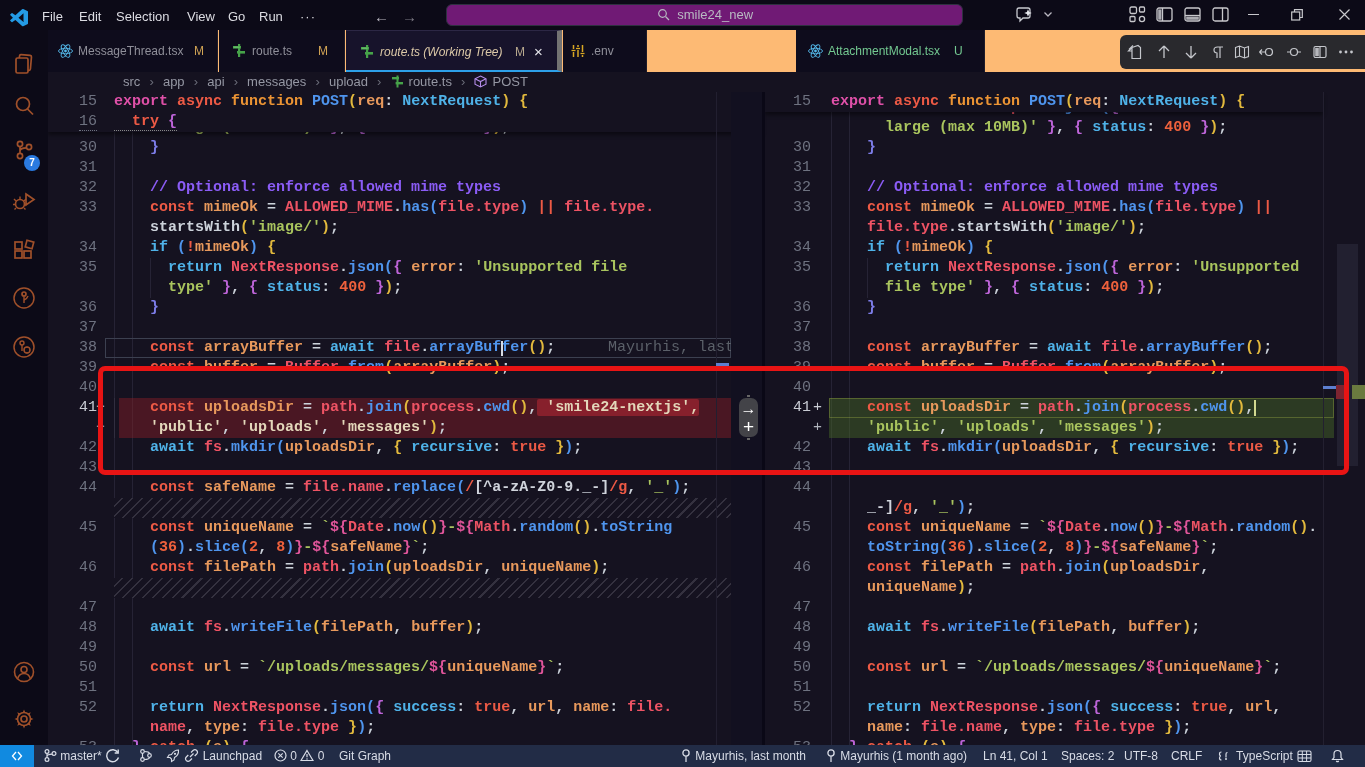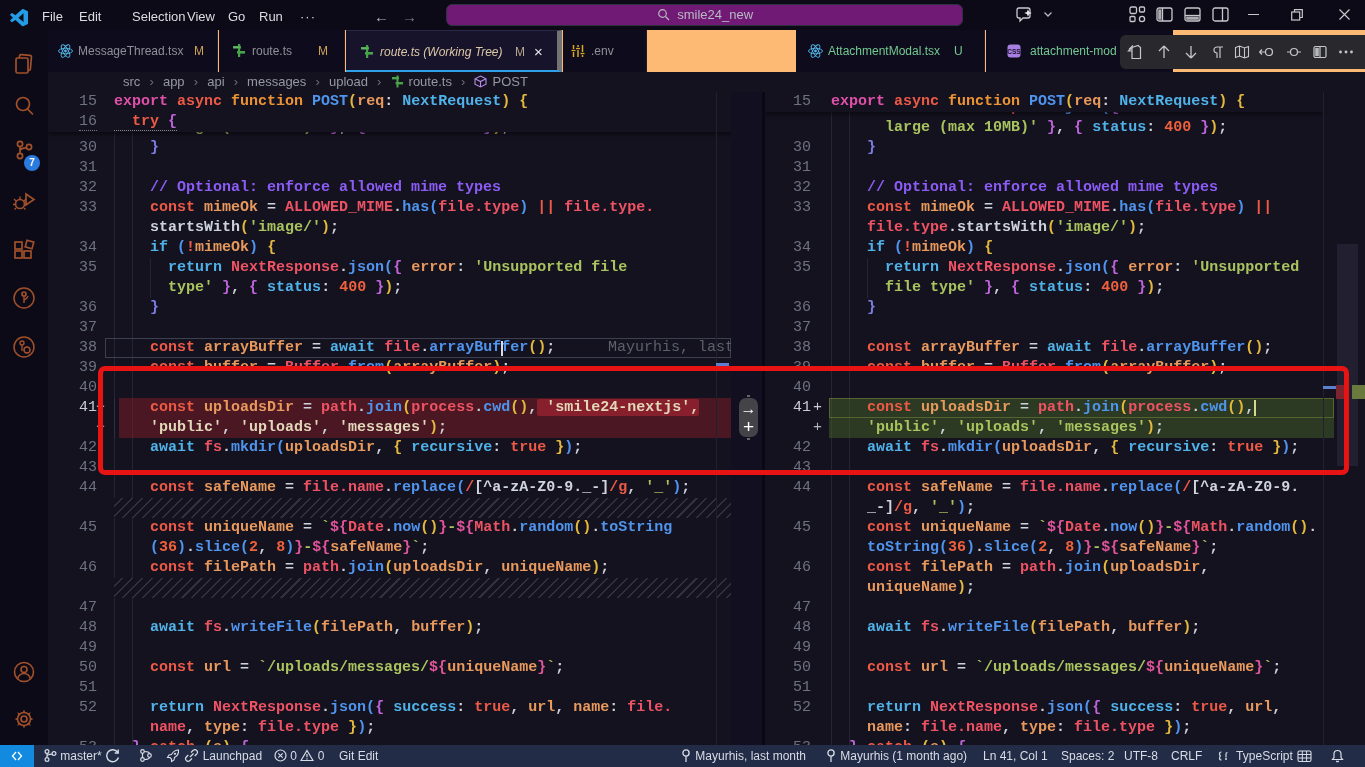--- a/index.html
+++ b/index.html
@@ -118,21 +118,20 @@
 <div class="crow" style="top:126px"><span class="w">    </span><span class="bi">file.type</span><span class="w">.</span><span class="w">startsWith</span><span class="y">(</span><span class="s">'image/'</span><span class="y">)</span><span class="w">;</span></div>
 <div class="crow" style="top:146px"><span class="w">    </span><span class="cy">if</span><span class="w"> </span><span class="m">(</span><span class="k">!</span><span class="id">mimeOk</span><span class="m">)</span><span class="w"> </span><span class="y">{</span></div>
 <div class="crow" style="top:166px"><span class="w">      </span><span class="cy">return</span><span class="w"> </span><span class="bi">NextResponse</span><span class="w">.</span><span class="m">json</span><span class="m">(</span><span class="pu">{</span><span class="w"> </span><span class="id">error</span><span class="w">: </span><span class="s">'Unsupported</span></div>
 <div class="crow" style="top:186px"><span class="w">      </span><span class="s">file type'</span><span class="w"> </span><span class="pu">}</span><span class="w">, </span><span class="pu">{</span><span class="w"> </span><span class="cy">status</span><span class="w">: </span><span class="n">400</span><span class="w"> </span><span class="pu">}</span><span class="y">)</span><span class="w">;</span></div>
 <div class="crow" style="top:206px"><span class="w">    </span><span class="bl">}</span></div>
 <div class="crow" style="top:246px"><span class="w">    </span><span class="k">const</span><span class="w"> </span><span class="id">arrayBuffer</span><span class="w"> = </span><span class="cy">await</span><span class="w"> </span><span class="bi">file</span><span class="w">.</span><span class="m">arrayBuffer</span><span class="y">()</span><span class="w">;</span></div>
 <div class="crow" style="top:266px"><span class="w">    </span><span class="k">const</span><span class="w"> </span><span class="id">buffer</span><span class="w"> = </span><span class="bi">Buffer</span><span class="w">.</span><span class="m">from</span><span class="y">(</span><span class="id">arrayBuffer</span><span class="y">)</span><span class="w">;</span></div>
 <div class="crow" style="top:306px"><span class="w">    </span><span class="k">const</span><span class="w"> </span><span class="id">uploadsDir</span><span class="w"> = </span><span class="bi">path</span><span class="w">.</span><span class="m">join</span><span class="y">(</span><span class="bi">process</span><span class="w">.</span><span class="m">cwd</span><span class="y">()</span><span class="w">,</span></div>
 <div class="crow" style="top:326px"><span class="w">    </span><span class="s">'public'</span><span class="w">, </span><span class="s">'uploads'</span><span class="w">, </span><span class="s">'messages'</span><span class="y">)</span><span class="w">;</span></div>
 <div class="crow" style="top:346px"><span class="w">    </span><span class="cy">await</span><span class="w"> </span><span class="bi">fs</span><span class="w">.</span><span class="m">mkdir</span><span class="m">(</span><span class="id">uploadsDir</span><span class="w">, </span><span class="y">{</span><span class="w"> </span><span class="cy">recursive</span><span class="w">: </span><span class="k">true</span><span class="w"> </span><span class="y">}</span><span class="m">)</span><span class="w">;</span></div>
-<div class="crow" style="top:386px"><span class="w">    </span><span class="k">const</span><span class="w"> </span><span class="id">safeName</span><span class="w"> = </span><span class="bi">file.name</span><span class="w">.</span><span class="m">replace</span><span class="m">(</span><span class="k">/</span><span class="rx">[^a-zA-Z0-9.</span></div>
 <div class="crow" style="top:406px"><span class="w">    </span><span class="rx">_-]</span><span class="k">/g</span><span class="w">, </span><span class="s">'_'</span><span class="m">)</span><span class="w">;</span></div>
 <div class="crow" style="top:426px"><span class="w">    </span><span class="k">const</span><span class="w"> </span><span class="id">uniqueName</span><span class="w"> = </span><span class="s">`</span><span class="t">${</span><span class="bi">Date</span><span class="w">.</span><span class="m">now</span><span class="y">()</span><span class="t">}</span><span class="s">-</span><span class="t">${</span><span class="bi">Math</span><span class="w">.</span><span class="m">random</span><span class="y">()</span><span class="w">.</span></div>
 <div class="crow" style="top:446px"><span class="w">    </span><span class="m">toString</span><span class="m">(</span><span class="n">36</span><span class="m">)</span><span class="w">.</span><span class="m">slice</span><span class="m">(</span><span class="n">2</span><span class="w">, </span><span class="n">8</span><span class="m">)</span><span class="t">}</span><span class="s">-</span><span class="t">${</span><span class="id">safeName</span><span class="t">}</span><span class="s">`</span><span class="w">;</span></div>
 <div class="crow" style="top:466px"><span class="w">    </span><span class="k">const</span><span class="w"> </span><span class="id">filePath</span><span class="w"> = </span><span class="bi">path</span><span class="w">.</span><span class="m">join</span><span class="y">(</span><span class="id">uploadsDir</span><span class="w">,</span></div>
 <div class="crow" style="top:486px"><span class="w">    </span><span class="id">uniqueName</span><span class="y">)</span><span class="w">;</span></div>
 <div class="crow" style="top:526px"><span class="w">    </span><span class="cy">await</span><span class="w"> </span><span class="bi">fs</span><span class="w">.</span><span class="m">writeFile</span><span class="y">(</span><span class="id">filePath</span><span class="w">, </span><span class="id">buffer</span><span class="y">)</span><span class="w">;</span></div>
 <div class="crow" style="top:566px"><span class="w">    </span><span class="k">const</span><span class="w"> </span><span class="id">url</span><span class="w"> = </span><span class="s">`/uploads/messages/</span><span class="t">${</span><span class="id">uniqueName</span><span class="t">}</span><span class="s">`</span><span class="w">;</span></div>
 <div class="crow" style="top:606px"><span class="w">    </span><span class="cy">return</span><span class="w"> </span><span class="bi">NextResponse</span><span class="w">.</span><span class="m">json</span><span class="m">(</span><span class="pu">{</span><span class="w"> </span><span class="cy">success</span><span class="w">: </span><span class="k">true</span><span class="w">, </span><span class="id">url</span><span class="w">,</span></div>
 <div class="crow" style="top:626px"><span class="w">    </span><span class="id">name</span><span class="w">: </span><span class="bi">file.name</span><span class="w">, </span><span class="id">type</span><span class="w">: </span><span class="bi">file.type</span><span class="w"> </span><span class="y">}</span><span class="m">)</span><span class="w">;</span></div>
 <div class="crow" style="top:646px"><span class="w">  </span><span class="pu">}</span><span class="w"> </span><span class="k">catch</span><span class="w"> </span><span class="y">(</span><span class="id">e</span><span class="y">)</span><span class="w"> </span><span class="pu">{</span></div>
@@ -210,21 +209,21 @@
 <div class="abs" style="left:0;top:0;width:1365px;height:30px;background:#0c0a17">
   <div class="icon" style="left:10px;top:9px">
         <svg width="18" height="18" viewBox="0 0 18 18" style="">
           <g transform="scale(0.18)">
             <path d="M96.5 10.6 73.4 0.5a6 6 0 0 0-6.4 1.3L29.9 35.4 13.8 23.2a4 4 0 0 0-5.1.2L2.3 29.2a4 4 0 0 0 0 5.9L16.2 48 2.3 60.9a4 4 0 0 0 0 5.9l6.4 5.8a4 4 0 0 0 5.1.2l16.1-12.2 37.1 33.6a6 6 0 0 0 6.4 1.3l23.1-10.1A6 6 0 0 0 100 79.8V16.2a6 6 0 0 0-3.5-5.6zM75 72.6 46.9 48 75 23.4z" fill="#249be5"></path>
           </g>
         </svg>
       </div>
   <div class="menuitem" style="left:42px">File</div>
   <div class="menuitem" style="left:79px">Edit</div>
-  <div class="menuitem" style="left:132px">Selection</div>
+  <div class="menuitem" style="left:116px">Selection</div>
   <div class="menuitem" style="left:187px">View</div>
   <div class="menuitem" style="left:228px">Go</div>
   <div class="menuitem" style="left:259px">Run</div>
   <div class="menuitem" style="left:300px;letter-spacing:1px">···</div>
   <div class="menuitem" style="left:374px;font-size:15px;color:#b9b7c0">←</div>
   <div class="menuitem" style="left:402px;font-size:15px;color:#7d7b85">→</div>
   <div class="abs" style="left:446px;top:4px;width:517px;height:22px;background:#701a75;border:1px solid #2e3140;border-radius:6px">
      <div style="position:absolute;left:210px;top:0;height:20px;color:#b8bac2;font-size:13px;line-height:20px"><svg width="13" height="13" viewBox="0 0 13 13" style="display:inline-block;vertical-align:-2px">
             <circle cx="5.5" cy="5.5" r="3.8" stroke="#b8bac2" stroke-width="1.2" fill="none"></circle>
             <path d="M8.5 8.5 L12 12" stroke="#b8bac2" stroke-width="1.2"></path>
@@ -353,29 +352,20 @@
             <circle cx="7.5" cy="7" r="1.4" fill="#53b7e8"></circle>
             <ellipse cx="7.5" cy="7" rx="7" ry="2.7" stroke="#53b7e8" stroke-width="0.9" fill="none"></ellipse>
             <ellipse cx="7.5" cy="7" rx="7" ry="2.7" stroke="#53b7e8" stroke-width="0.9" fill="none" transform="rotate(60 7.5 7)"></ellipse>
             <ellipse cx="7.5" cy="7" rx="7" ry="2.7" stroke="#53b7e8" stroke-width="0.9" fill="none" transform="rotate(120 7.5 7)"></ellipse>
           </svg>
         </div>
     <div class="tabtxt" style="left:32px;color:#73c991">AttachmentModal.tsx</div>
     <div class="tabtxt" style="left:158px;color:#73c991">U</div>
   </div>
 
-  <div class="abs" style="left:938px;top:0;width:187px;height:42px;background:#0e0c1c">
-    <div class="icon" style="left:21px;top:14px">
-          <svg width="14" height="14" viewBox="0 0 14 14" style="">
-            <rect x="0.5" y="0.5" width="13" height="13" rx="3" fill="#a77fe0"></rect>
-            <text x="7" y="10" font-family="Liberation Sans" font-size="6.5" font-weight="bold" fill="#1a1030" text-anchor="middle">CSS</text>
-          </svg>
-        </div>
-    <div class="tabtxt" style="left:44px;color:#73c991">attachment-mod</div>
-  </div>
 </div>
 
 <div class="abs" style="left:1120px;top:35px;width:245px;height:34px;background:#29292d;border-radius:6px 0 0 6px">
       <div class="abs" style="left:7px;top:9px">
         <svg width="16" height="16" viewBox="0 0 16 16" style="">
           <path d="M5 3.5 L11 1.5 L13.5 3.5 L13.5 14.5 L5 14.5 Z M5 3.5 L1.5 7 L5 7" stroke="#c5c7cc" fill="none" stroke-width="1.2"></path>
           <path d="M2 5.5 L6 1.5" stroke="#c5c7cc" stroke-width="1.2"></path>
         </svg>
       </div>
       <div class="abs" style="left:36px;top:9px">
@@ -536,21 +526,21 @@
           <path d="M8 10.5 L6 12.5 Q4 14.2 2.3 12.5 Q0.7 10.8 2.3 9 L4.3 7" stroke="#d8dce6" stroke-width="1.2" fill="none"></path>
         </svg> Launchpad</div>
       <div class="abs" style="left:274px;top:0;height:22px;line-height:22px;white-space:nowrap"><svg width="13" height="13" viewBox="0 0 13 13" style="display:inline-block;vertical-align:-2px">
           <circle cx="6.5" cy="6.5" r="5.5" stroke="#d8dce6" stroke-width="1.2" fill="none"></circle>
           <path d="M4.3 4.3 L8.7 8.7 M8.7 4.3 L4.3 8.7" stroke="#d8dce6" stroke-width="1.1"></path>
         </svg> 0 <svg width="14" height="13" viewBox="0 0 14 13" style="display:inline-block;vertical-align:-2px">
           <path d="M7 1.5 L13 11.5 L1 11.5 Z" stroke="#d8dce6" stroke-width="1.2" fill="none"></path>
           <line x1="7" y1="5" x2="7" y2="8.2" stroke="#d8dce6" stroke-width="1.2"></line>
           <circle cx="7" cy="9.9" r="0.75" fill="#d8dce6"></circle>
         </svg> 0</div>
-      <div class="abs" style="left:339px;top:0;height:22px;line-height:22px;white-space:nowrap">Git Edit</div>
+      <div class="abs" style="left:339px;top:0;height:22px;line-height:22px;white-space:nowrap">Git Graph</div>
   <div class="abs" style="left:680px;top:0;height:22px;line-height:22px;white-space:nowrap"><svg width="12" height="15" viewBox="0 0 12 15" style="display:inline-block;vertical-align:-3px">
           <circle cx="6" cy="5" r="3.1" stroke="#d8dce6" stroke-width="1.3" fill="none"></circle>
           <line x1="6" y1="8.2" x2="6" y2="14" stroke="#d8dce6" stroke-width="1.3"></line>
         </svg> Mayurhis, last month</div>
       <div class="abs" style="left:825px;top:0;height:22px;line-height:22px;white-space:nowrap"><svg width="12" height="15" viewBox="0 0 12 15" style="display:inline-block;vertical-align:-3px">
           <circle cx="6" cy="5" r="3.1" stroke="#d8dce6" stroke-width="1.3" fill="none"></circle>
           <line x1="6" y1="8.2" x2="6" y2="14" stroke="#d8dce6" stroke-width="1.3"></line>
         </svg> Mayurhis (1 month ago)</div>
       <div class="abs" style="left:983px;top:0;height:22px;line-height:22px;white-space:nowrap">Ln 41, Col 1</div>
       <div class="abs" style="left:1061px;top:0;height:22px;line-height:22px;white-space:nowrap">Spaces: 2</div>

